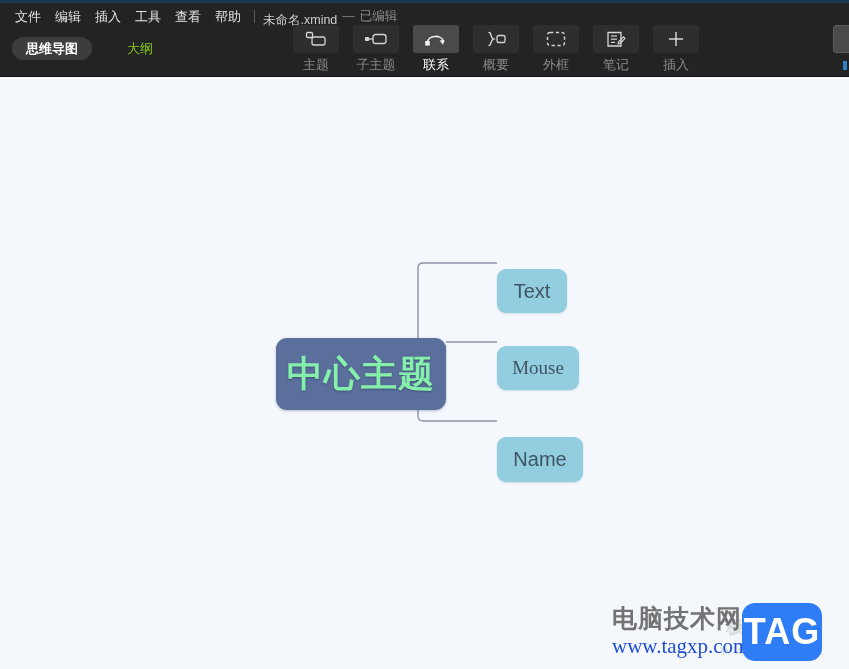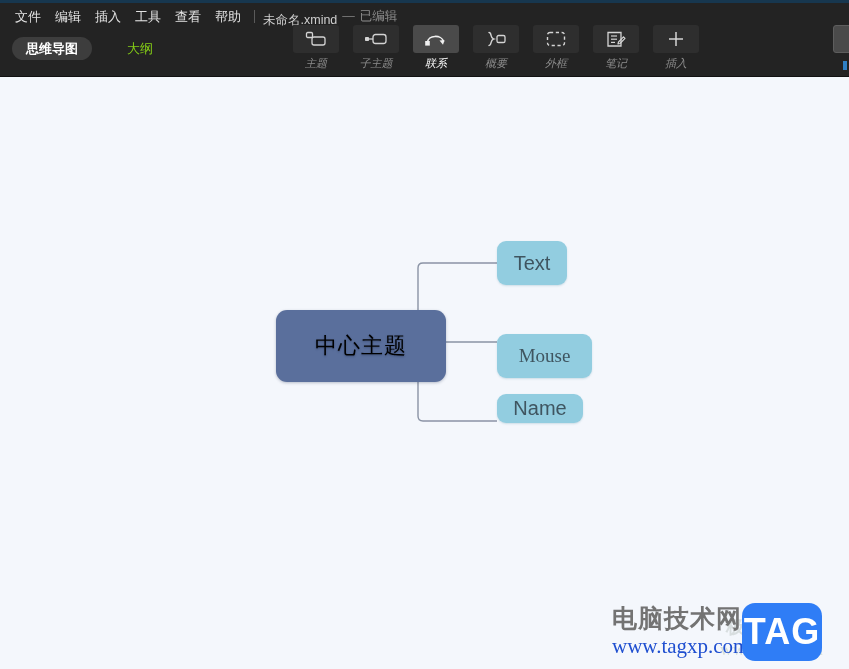--- a/index.html
+++ b/index.html
@@ -139,25 +139,24 @@
     border-radius: 3px;
     display: flex;
     align-items: center;
     justify-content: center;
   }
 
   .tool.active .tool-btn { background: #4a4a4a; }
 
   .tool-label {
     margin-top: 5px;
-    font-size: 11px;
+    font-size: 13px;
     color: #8b8b8b;
     line-height: 1;
     white-space: nowrap;
-    font-style: italic;
   }
 
   .tool.active .tool-label { color: #ffffff; }
 
   .tool-btn svg { display: block; }
 
   
   .edge-btn {
     position: absolute;
     top: 22px;
@@ -195,58 +194,59 @@
 
   
   .node {
     position: absolute;
     display: flex;
     align-items: center;
     justify-content: center;
     border-radius: 9px;
     white-space: nowrap;
     cursor: default;
+    margin-top: 28px;
   }
 
   .node-central {
     left: 276px;
     top: 232px;
     width: 170px;
     height: 72px;
     background: #5a6f9c;
     border-radius: 11px;
     box-shadow: 0 1px 3px rgba(40,55,90,0.30);
   }
 
   .node-central .node-text {
-    font-size: 22px;
-    font-weight: normal;
-    color: #000000;
+    font-size: 36px;
+    font-weight: bold;
+    color: #86efac;
     letter-spacing: 1px;
     text-shadow: 0 1px 2px rgba(30,42,70,0.45);
   }
 
   .node-child {
     background: #92cde0;
     box-shadow: 0 1px 2px rgba(70,130,155,0.22);
   }
 
   .node-child .node-text {
     font-size: 20px;
     color: #3f5560;
   }
 
   .node-child.serif .node-text {
     font-family: "Liberation Serif", "DejaVu Serif", serif;
     font-size: 19px;
   }
 
   #node-text  { left: 497px; top: 163px; width: 70px;  height: 44px; }
-  #node-mouse { left: 497px; top: 256px; width: 95px;  height: 44px; }
-  #node-name  { left: 497px; top: 316px; width: 86px;  height: 29px; }
+  #node-mouse { left: 497px; top: 240px; width: 82px;  height: 44px; }
+  #node-name  { left: 497px; top: 331px; width: 86px;  height: 45px; }
 
   
   .watermark {
     position: absolute;
     left: 604px;
     top: 518px;
     width: 245px;
     height: 73px;
     pointer-events: none;
   }

